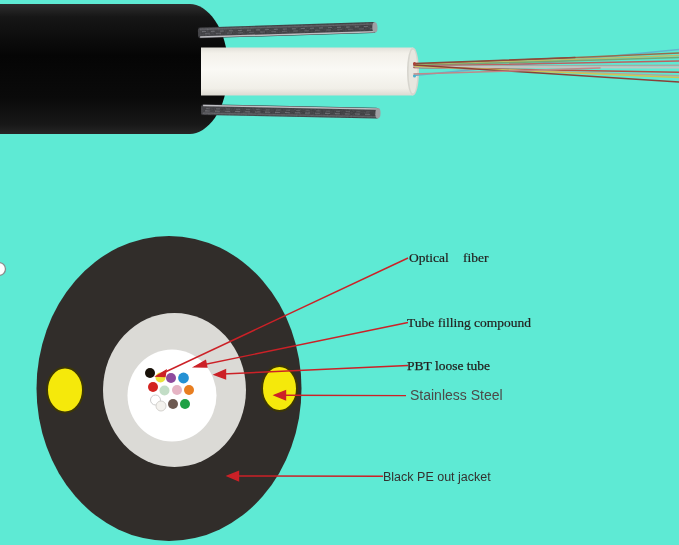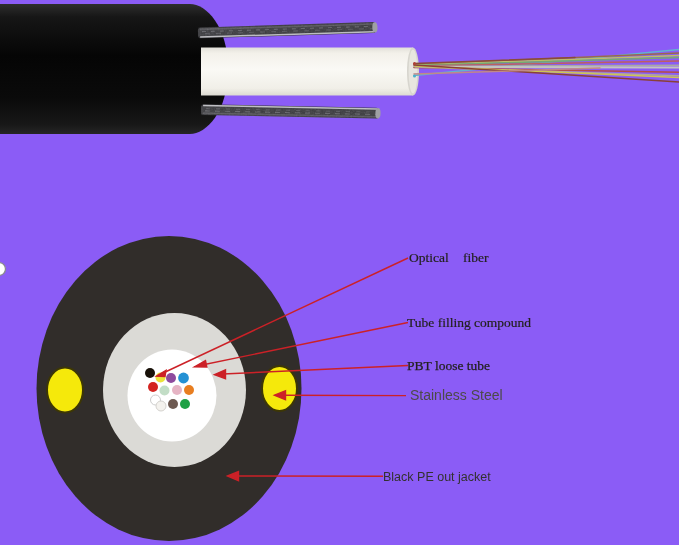--- a/index.html
+++ b/index.html
@@ -1,16 +1,16 @@
 <!DOCTYPE html>
 <html><head>
 <meta charset="utf-8">
 <style>
   html,body{margin:0;padding:0;background:#ffffff;}
-  #stage{position:relative;width:679px;height:545px;overflow:hidden;background:#8b5cf6;}
+  #stage{position:relative;width:679px;height:545px;overflow:hidden;background:#5eead4;}
   svg{position:absolute;top:0;left:0;}
 </style>
 </head>
 <body>
 <div id="stage">
 <svg width="679" height="545" viewBox="0 0 679 545">
   <defs>
     <linearGradient id="gCable" x1="0" y1="0" x2="0" y2="1">
       <stop offset="0" stop-color="#2e2e2e"></stop>
       <stop offset="0.10" stop-color="#161616"></stop>

